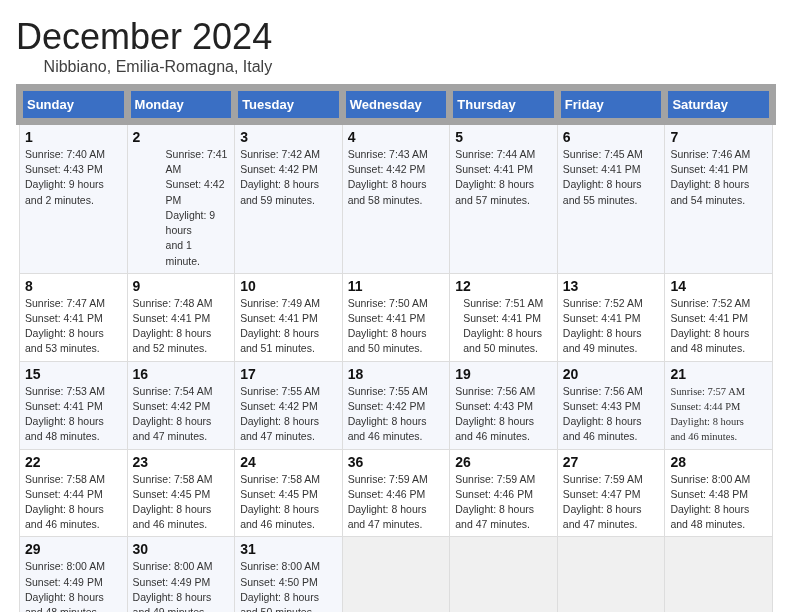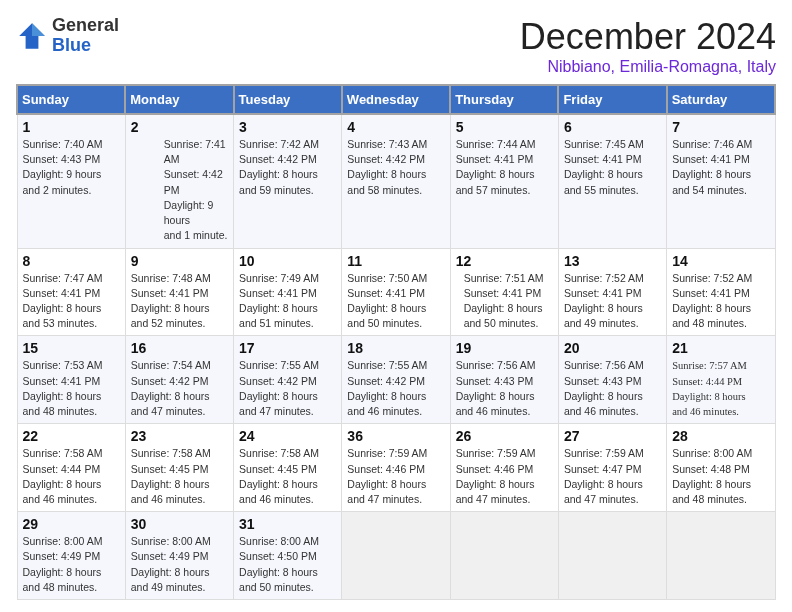--- a/index.html
+++ b/index.html
@@ -35,35 +35,35 @@
     .title-block {
       text-align: right;
     }
     .month-title {
       font-size: 36px;
       font-weight: normal;
       color: #222;
     }
     .location-title {
       font-size: 16px;
-      color: #6d28d9;
+      color: #404040;
     }
     table {
       width: 100%;
       border-collapse: collapse;
       font-size: 11px;
     }
     thead tr th {
       background-color: #3a6fc4;
       color: #fff;
       padding: 6px 4px;
       font-size: 13px;
       font-weight: bold;
       text-align: left;
-      border: 2px solid #a3a3a3;
+      border: 7px solid #a3a3a3;
     }
     tbody tr td {
       vertical-align: top;
       padding: 4px 5px;
       border: 1px solid #ddd;
       height: 80px;
       background: #fff;
       width: calc(100% / 7);
     }
     tbody tr:nth-child(odd) td {
@@ -85,30 +85,20 @@
       line-height: 1.45;
     }
     .empty-cell {
       background: #f0f0f0 !important;
     }
   </style>
 </head>
 <body>
 
 <div class="header">
-  <div class="logo">
-    <svg class="logo-icon" viewBox="0 0 40 40">
-      <polygon points="20,4 36,20 28,20 28,36 12,36 12,20 4,20" fill="#2563c7"></polygon>
-      <polygon points="20,4 36,20 20,20" fill="#4a90d9"></polygon>
-    </svg>
-    <div class="logo-text">
-      <span class="logo-general">General</span><br>
-      <span class="logo-blue">Blue</span>
-    </div>
-  </div>
   <div class="title-block">
     <div class="month-title">December 2024</div>
     <div class="location-title">Nibbiano, Emilia-Romagna, Italy</div>
   </div>
 </div>
 
 <table>
   <thead>
     <tr id="header-row">
     <th>Sunday</th>

